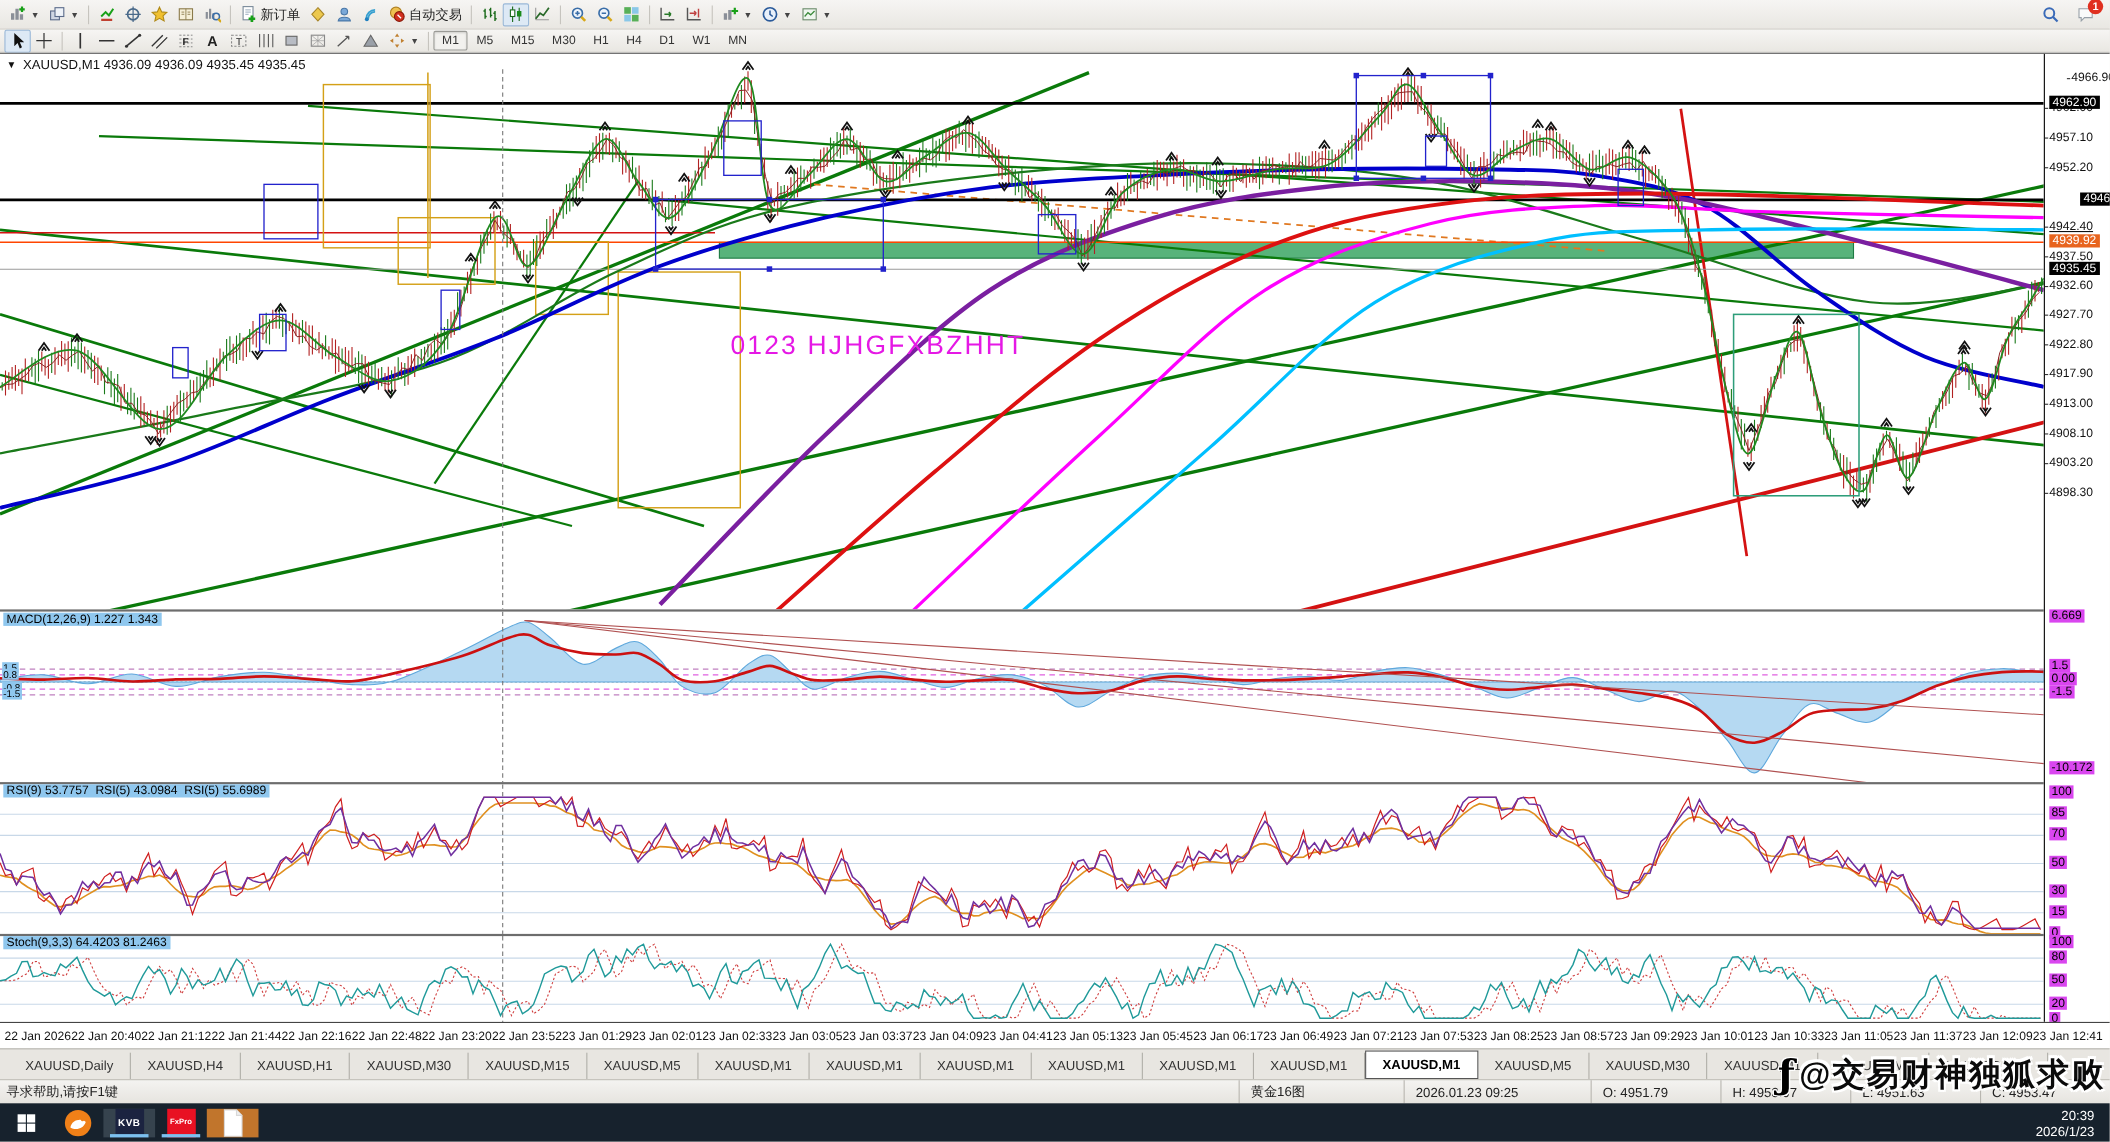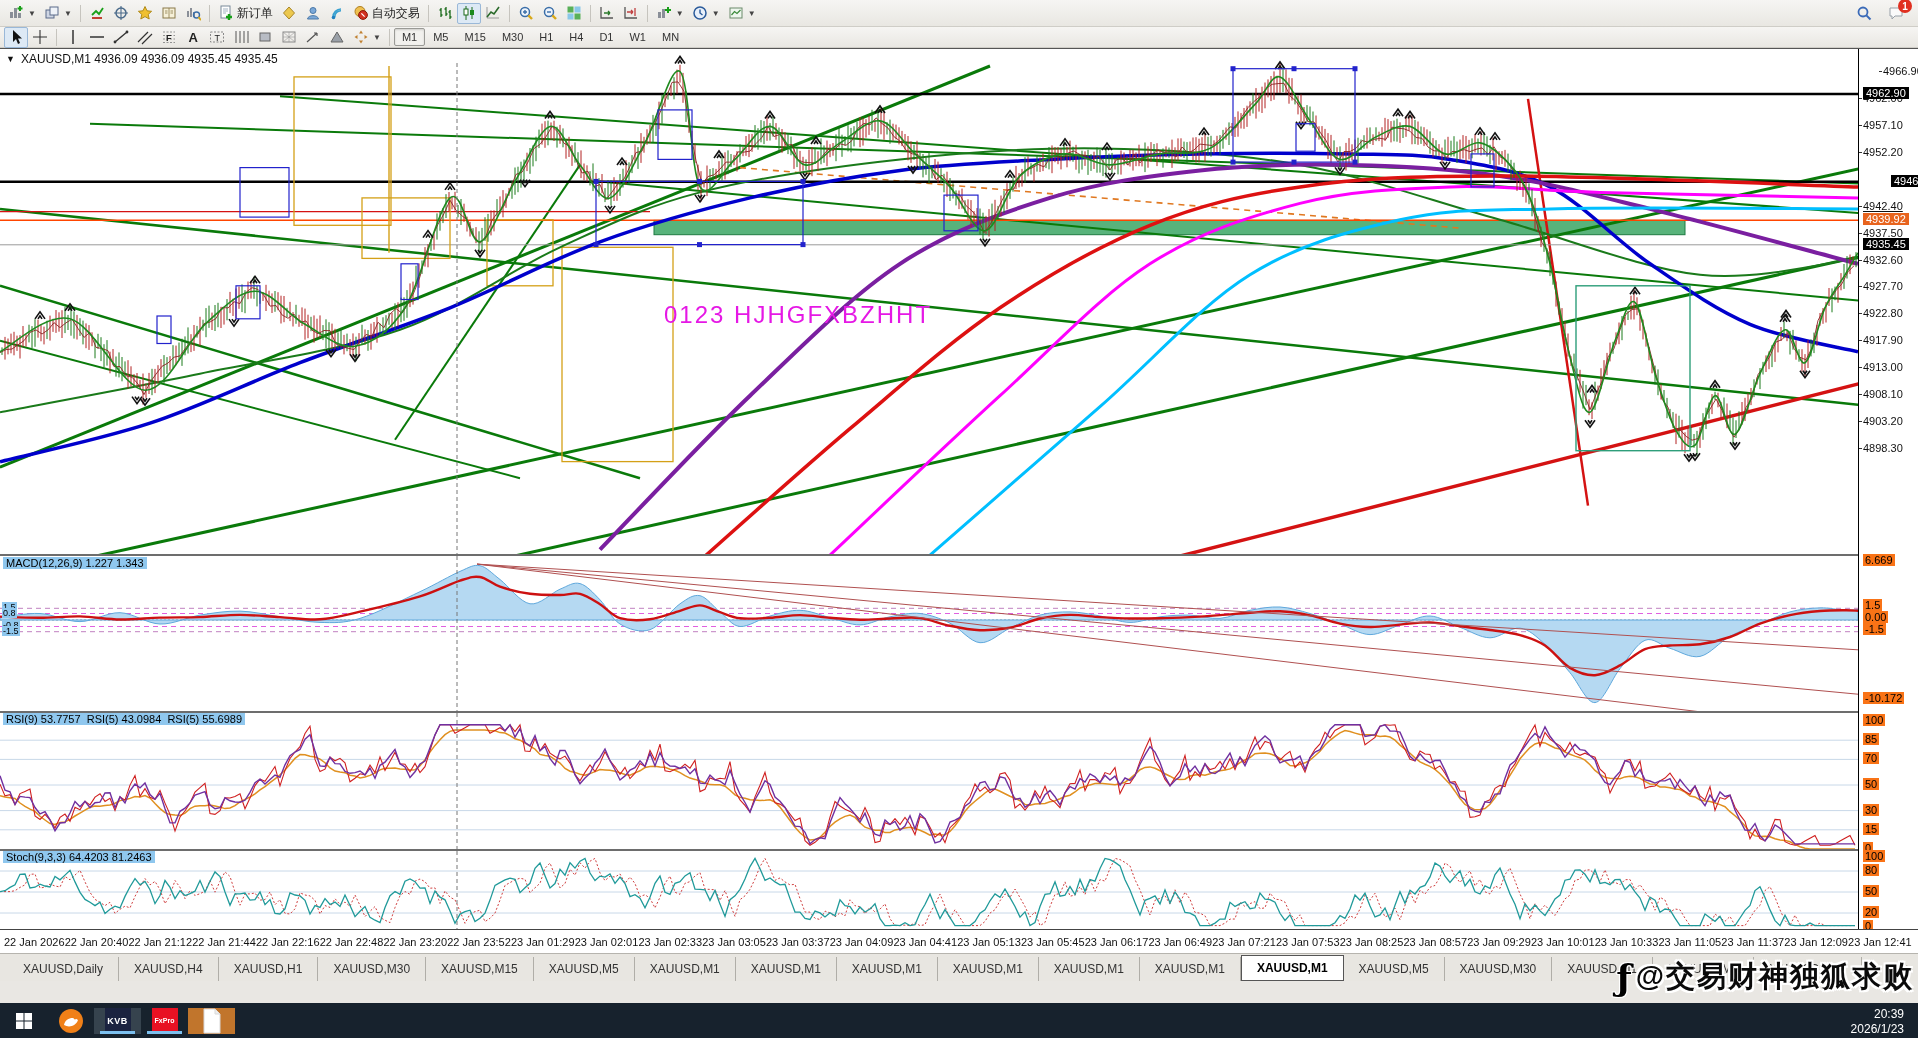--- a/index.html
+++ b/index.html
@@ -32,21 +32,21 @@
 #pane-rsi{top:662px;height:138px;border-top:2px solid #6d6d6d}
 #pane-stoch{top:800px;height:80px;border-top:2px solid #6d6d6d}
 #time-axis{position:absolute;top:880px;left:0;width:1918px;height:25px;border-top:1px solid #444;background:#fff;display:flex;justify-content:space-between;align-items:center;padding:0 6px 0 4px;color:#111;font-size:11px}
 #time-axis span{white-space:nowrap}
 #axis{position:absolute;top:0;left:1858px;width:60px;height:880px;background:#fff;border-left:1px solid #000;font-size:11px;color:#111}
 .axlab{position:absolute;left:4px;white-space:nowrap}
 .axlab .tick{position:absolute;left:-4px;top:6px;width:3px;height:1px;background:#333}
 .badge{padding:0 3px;color:#fff}
 .badge.black{background:#000}
 .badge.orange{background:#e8641e}
-.hl{background:#f97316;color:#000;padding:0 2px}
+.hl{background:#d946ef;color:#000;padding:0 2px}
 #chart-title{position:absolute;top:3px;left:6px;font-size:12px;color:#111;display:flex;gap:6px;align-items:center;z-index:5}
 #chart-title .tri{font-size:9px}
 .ind-label{position:absolute;left:3px;font-size:11px;background:#8fc7ee;color:#000;padding:0 3px;z-index:5;white-space:pre}
 #lbl-macd{top:508px}
 #lbl-rsi{top:664px}
 #lbl-stoch{top:802px}
 .mlvl{position:absolute;font-size:9px;background:#8fc7ee;padding:0 1px;z-index:4}
 #wm-text{position:absolute;left:664px;top:252px;font-size:24px;letter-spacing:2px;color:#e518e5;z-index:4;font-weight:500}
 
 
@@ -656,20 +656,29 @@
       <div class="tab">XAUUSD,M1</div>
       <div class="tab active">XAUUSD,M1</div>
       <div class="tab">XAUUSD,M5</div>
       <div class="tab">XAUUSD,M30</div>
       <div class="tab">XAUUSD,M1</div>
       <div class="tab">XAUUSD,M1</div>
       <div class="tab">XAUUSD,M15</div>
       <div id="tab-scroll">▸</div>
     </div>
 
+  <div id="statusbar">
+    <div class="help">寻求帮助,请按F1键</div>
+  <div class="scell" style="min-width: 150px;">黄金16图</div>
+      <div class="scell" style="min-width: 170px;">2026.01.23 09:25</div>
+      <div class="scell" style="min-width: 118px;">O: 4951.79</div>
+      <div class="scell" style="min-width: 118px;">H: 4953.97</div>
+      <div class="scell" style="min-width: 118px;">L: 4951.63</div>
+      <div class="scell" style="min-width: 118px;">C: 4953.47</div>
+    </div>
 
   <div id="taskbar">
     <div id="tk-apps" style="display:flex">
         <div class="tkslot">
           <span class="ticon">
             <svg width="18" height="18" viewBox="0 0 18 18">
               <rect x="1" y="1" width="7.5" height="7.5" fill="#fff"></rect>
               <rect x="9.5" y="1" width="7.5" height="7.5" fill="#fff"></rect>
               <rect x="1" y="9.5" width="7.5" height="7.5" fill="#fff"></rect>
               <rect x="9.5" y="9.5" width="7.5" height="7.5" fill="#fff"></rect>

